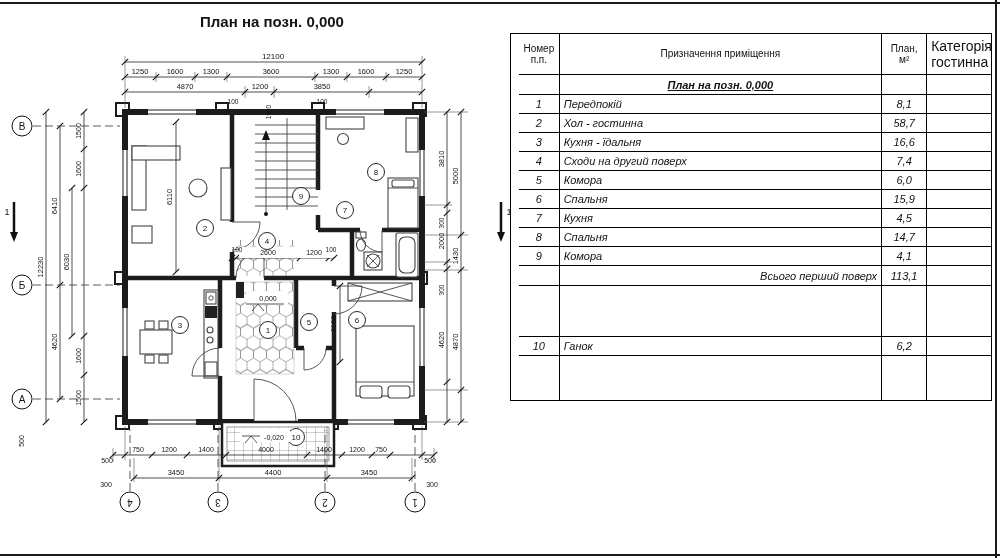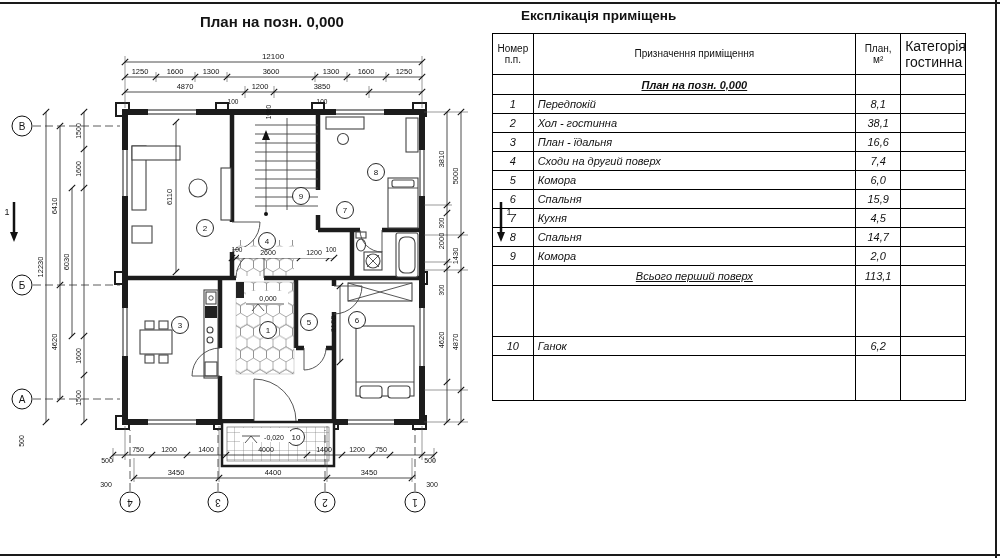--- a/index.html
+++ b/index.html
@@ -25,36 +25,36 @@
   .thin{stroke:#444;stroke-width:0.9;fill:none}
   .dim{stroke:#222;stroke-width:0.8;fill:none}
   .ext{stroke:#555;stroke-width:0.6;fill:none}
   .dash{stroke:#333;stroke-width:0.8;fill:none;stroke-dasharray:8 4}
   .tick{stroke:#111;stroke-width:1.1}
   .circ{fill:#fff;stroke:#111;stroke-width:1}
   .rmc{fill:#fff;stroke:#111;stroke-width:0.9}
   .arrowfill{fill:#111;stroke:none}
   
   #tbl-title{position:absolute;left:521px;top:8px;font-size:13.5px;font-weight:bold;}
-  #tbl-wrap{position:absolute;left:492px;top:33px;width:472px;border:1.5px solid #000;}
+  #tbl-wrap{position:absolute;left:510px;top:33px;width:472px;border:1.5px solid #000;padding-left:8px;}
   table.expl{border-collapse:collapse;width:100%;table-layout:fixed;font-size:11px;}
   table.expl td{border-right:1px solid #000;padding:0 4px;vertical-align:middle;overflow:hidden;}
   table.expl td:last-child{border-right:none;}
   tr.lb td{border-bottom:1px solid #000;}
   tr.tb td{border-top:1px solid #000;}
   tr.hdr td{height:40px;text-align:center;font-size:10px;line-height:1.15;}
   tr.hdr td.sm{font-size:14px;}
   tr.sub td{height:19px;}
   tr.data td{height:18px;}
   tr.total td{height:19px;}
   tr.blank1 td{height:50px;}
   tr.blank2 td{height:44px;}
   .c{text-align:center;}
   .nm{padding-left:6px;}
-  .right{text-align:center;padding-right:8px;text-decoration:underline;}
+  .right{text-align:right;padding-right:8px;}
   .it{font-style:italic;}
   .sub-t{display:block;text-align:center;text-decoration:underline;font-weight:bold;font-style:italic;}
 </style>
 </head>
 <body>
 
 <div id="page">
 
   
   <div class="frame" style="left:0;top:2px;width:1000px;height:2px;"></div>
@@ -387,21 +387,20 @@
       <polyline class="thin" points="252,311 258,304 264,311"></polyline>
       <text class="t7 mid" x="268" y="301">0,000</text>
       <rect class="er" x="240" y="428" width="50" height="14"></rect>
       <line class="thin" x1="242" y1="436" x2="260" y2="436"></line>
       <polyline class="thin" points="245,443 251,436 257,443"></polyline>
       <text class="t7 mid" x="274" y="440">-0,020</text>
     </g>
   </svg>
 
   
-  <div id="tbl-title">Експлікація приміщень</div>
 
   <div id="tbl-wrap">
     <table class="expl">
       <colgroup>
           <col style="width:40px">
           <col style="width:321px">
           <col style="width:45px">
           <col style="width:64px">
         </colgroup>
       <tbody>
@@ -430,26 +429,26 @@
         </tr>
         <tr class="data lb">
             <td class="c it">1</td>
             <td class="nm it">Передпокій</td>
             <td class="c it">8,1</td>
             <td></td>
           </tr>
         <tr class="data lb">
             <td class="c it">2</td>
             <td class="nm it">Хол - гостинна</td>
-            <td class="c it">38,1</td>
+            <td class="c it">58,7</td>
             <td></td>
           </tr>
         <tr class="data lb">
             <td class="c it">3</td>
-            <td class="nm it">План - їдальня</td>
+            <td class="nm it">Кухня - їдальня</td>
             <td class="c it">16,6</td>
             <td></td>
           </tr>
         <tr class="data lb">
             <td class="c it">4</td>
             <td class="nm it">Сходи на другий поверх</td>
             <td class="c it">7,4</td>
             <td></td>
           </tr>
         <tr class="data lb">
@@ -472,21 +471,21 @@
           </tr>
         <tr class="data lb">
             <td class="c it">8</td>
             <td class="nm it">Спальня</td>
             <td class="c it">14,7</td>
             <td></td>
           </tr>
         <tr class="data lb">
             <td class="c it">9</td>
             <td class="nm it">Комора</td>
-            <td class="c it">2,0</td>
+            <td class="c it">4,1</td>
             <td></td>
           </tr>
         <tr class="total lb">
           <td></td>
           <td class="nm right it">Всього перший поверх</td>
           <td class="c it">113,1</td>
           <td></td>
         </tr>
         <tr class="blank1">
             <td></td>

